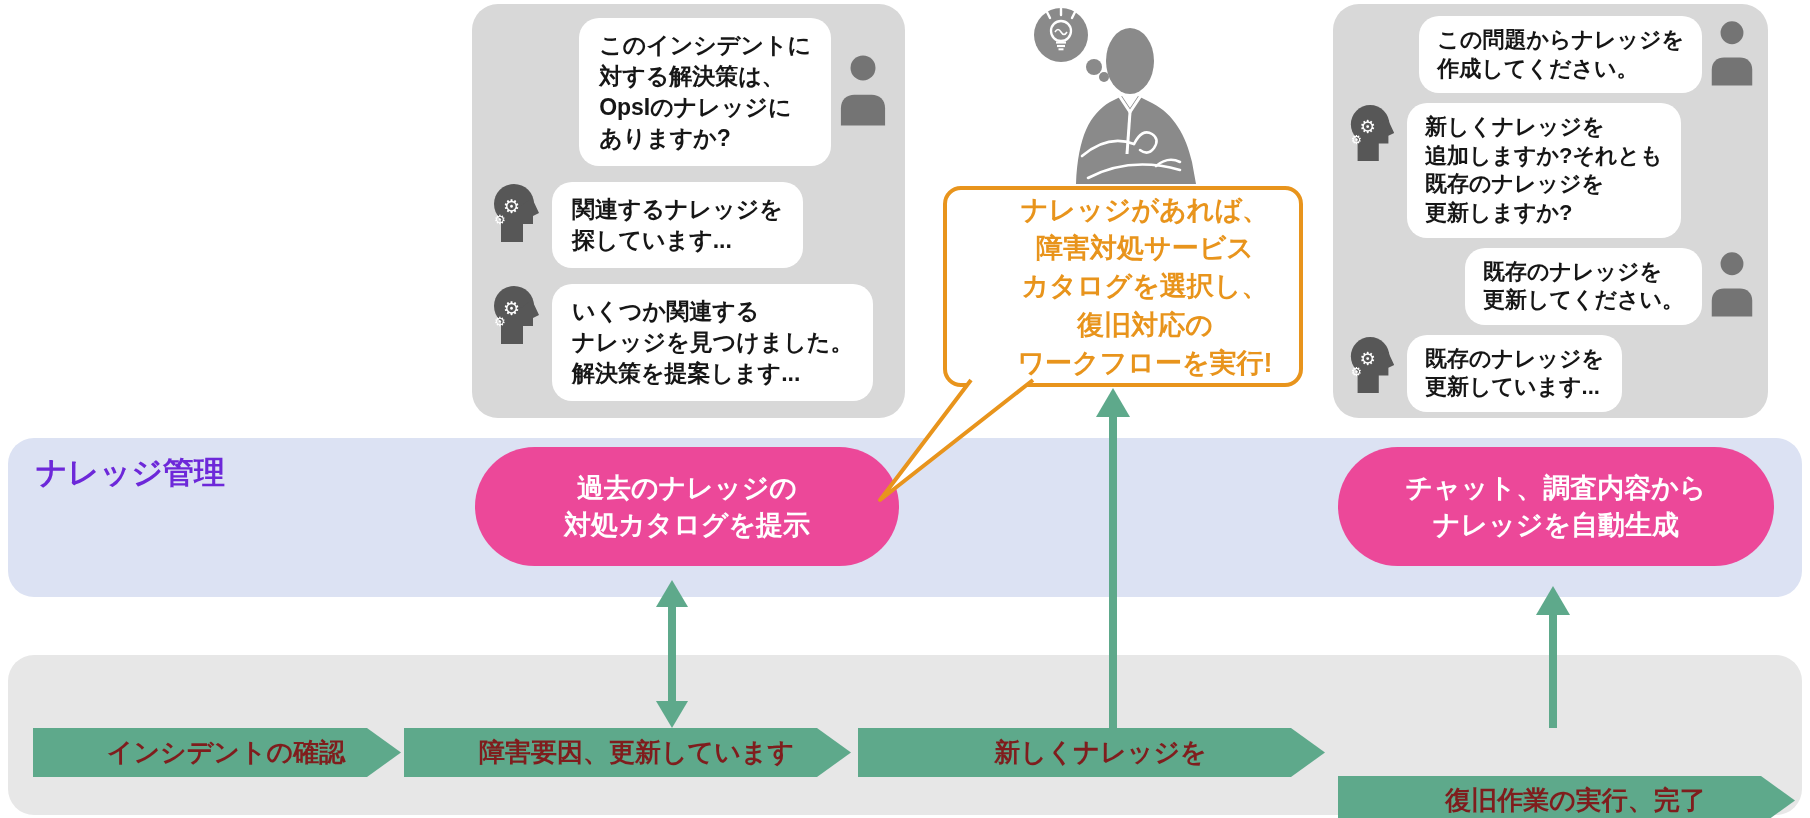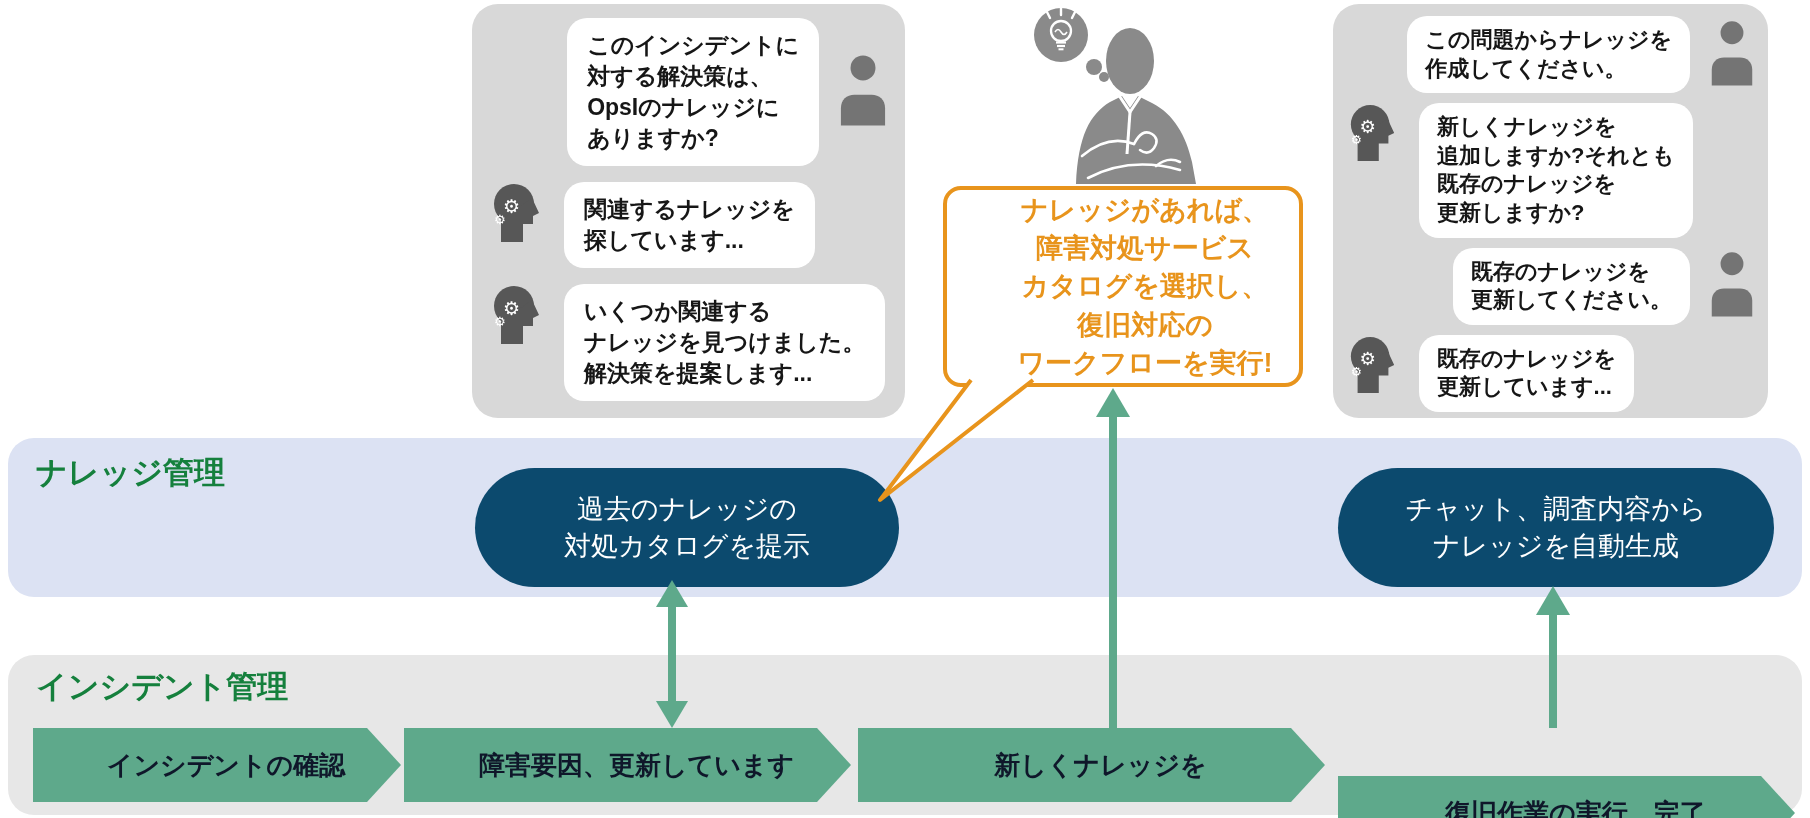--- a/index.html
+++ b/index.html
@@ -7,21 +7,21 @@
     position:relative;width:1810px;height:818px;background:#ffffff;overflow:hidden;
     font-family:"Liberation Sans","DejaVu Sans",sans-serif;color:#111;
   }
   
   .chat-panel{
     position:absolute;background:#d8d8d8;border-radius:26px;
     box-sizing:border-box;display:flex;flex-direction:column;overflow:hidden;
   }
   .chat-panel.left{left:472px;top:4px;width:433px;height:414px;padding:14px 18px;gap:16px;}
   .chat-panel.right{left:1333px;top:4px;width:435px;height:414px;padding:12px 14px;gap:10px;}
-  .msg-row{display:flex;gap:20px;align-items:flex-start;}
+  .msg-row{display:flex;gap:8px;align-items:flex-start;}
   .msg-row.user{justify-content:flex-end;align-items:center;}
   .bubble{
     background:#fff;border-radius:20px;padding:12px 20px;
     font-size:23px;font-weight:bold;line-height:1.35;color:#161616;white-space:pre-line;
   }
   .chat-panel.right .bubble{font-size:22px;line-height:1.3;padding:10px 18px;}
   .icon-box{flex:0 0 auto;}
   
   .figure{position:absolute;left:1000px;top:4px;width:200px;height:180px;}
   
@@ -29,34 +29,34 @@
     position:absolute;left:943px;top:186px;width:360px;height:201px;
     background:#fff;border:4px solid #e8941c;border-radius:18px;box-sizing:border-box;
     display:flex;align-items:center;justify-content:center;text-align:center;z-index:6;padding-left:44px;
   }
   .callout-text{font-size:27px;font-weight:bold;color:#e8941c;line-height:1.42;white-space:pre-line;}
   .callout-tail{position:absolute;left:860px;top:376px;width:190px;height:132px;z-index:7;}
   
   .band{position:absolute;left:8px;width:1794px;border-radius:26px;}
   .band-knowledge{top:438px;height:159px;background:#dce2f3;}
   .band-incident{top:655px;height:160px;background:#e7e7e7;}
-  .band-label{position:absolute;font-size:31px;font-weight:bold;color:#15803d;z-index:2;}
+  .band-label{position:absolute;font-size:31px;font-weight:bold;color:#6d28d9;z-index:2;}
   .label-knowledge{left:36px;top:452px;}
   .label-incident{left:36px;top:666px;}
   
   .pill{
-    position:absolute;top:468px;height:119px;background:#0c4a6e;border-radius:60px;
+    position:absolute;top:447px;height:119px;background:#ec4899;border-radius:60px;
     color:#fff;display:flex;align-items:center;justify-content:center;text-align:center;
-    font-size:27px;font-weight:normal;line-height:1.35;white-space:pre-line;z-index:2;
+    font-size:27px;font-weight:bold;line-height:1.35;white-space:pre-line;z-index:2;
   }
   .pill-1{left:475px;width:424px;}
   .pill-2{left:1338px;width:436px;}
   
   .chev{
-    position:absolute;top:728px;height:74px;background:#5ea98b;color:#0f172a;
+    position:absolute;top:728px;height:49px;background:#5ea98b;color:#7f1d1d;
     display:flex;align-items:center;justify-content:center;
     font-size:26px;font-weight:bold;padding-right:22px;box-sizing:border-box;
     clip-path:polygon(0 0,calc(100% - 34px) 0,100% 50%,calc(100% - 34px) 100%,0 100%);z-index:2;padding-left:40px;
   }
   .chev-1{left:33px;width:368px;}
   .chev-2{left:404px;width:447px;}
   .chev-3{left:858px;width:467px;}
   .chev-4{left:1338px;width:457px;margin-top:48px;}
   
   .arrows{position:absolute;left:0;top:0;width:1810px;height:818px;z-index:4;pointer-events:none;}
@@ -67,21 +67,20 @@
 <div class="canvas">
 
   <div class="band band-knowledge"></div>
   <div class="band-label label-knowledge">ナレッジ管理</div>
   <div class="pill pill-1">過去のナレッジの
 対処カタログを提示</div>
   <div class="pill pill-2">チャット、調査内容から
 ナレッジを自動生成</div>
 
   <div class="band band-incident"></div>
-  <div class="band-label label-incident">インシデント管理</div>
   <div class="chev chev-1">インシデントの確認</div>
   <div class="chev chev-2">障害要因、更新しています</div>
   <div class="chev chev-3">新しくナレッジを</div>
   <div class="chev chev-4">復旧作業の実行、完了</div>
 
   <svg class="arrows" viewBox="0 0 1810 818">
     <g fill="#5ea98b">
       <rect x="668" y="604" width="8" height="100"></rect>
       <polygon points="656,607 688,607 672,580"></polygon>
       <polygon points="656,701 688,701 672,728"></polygon>

